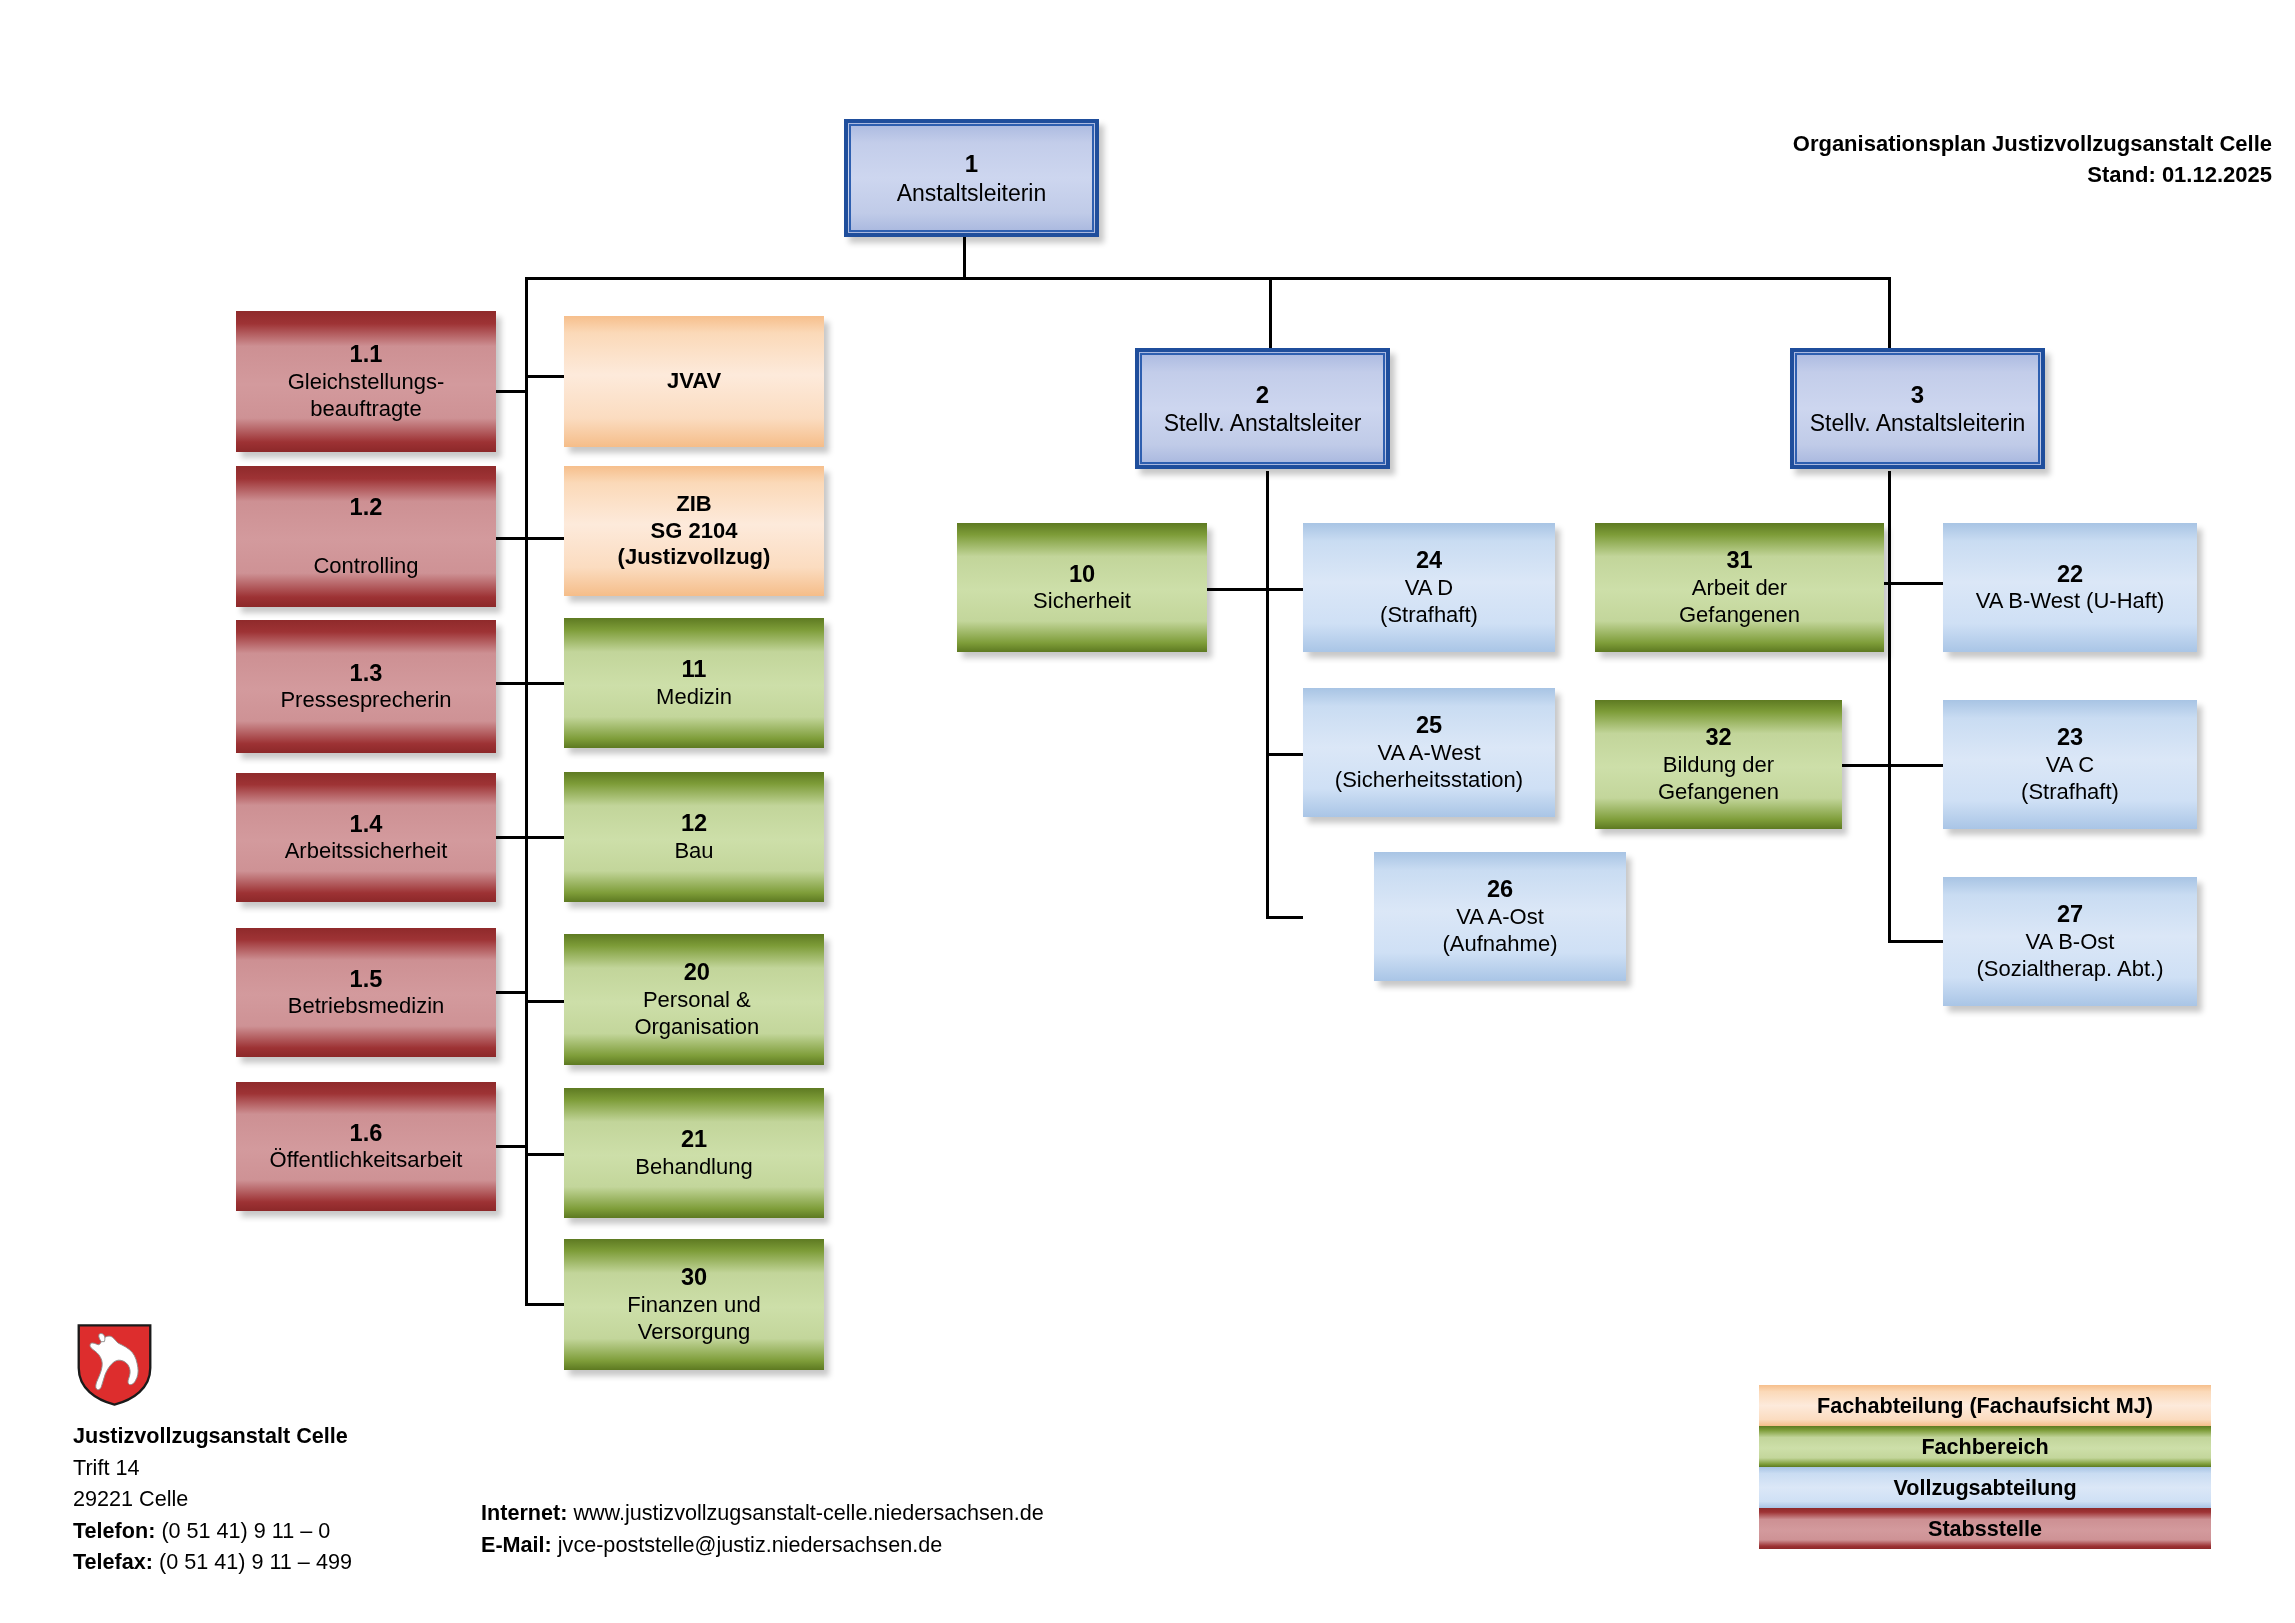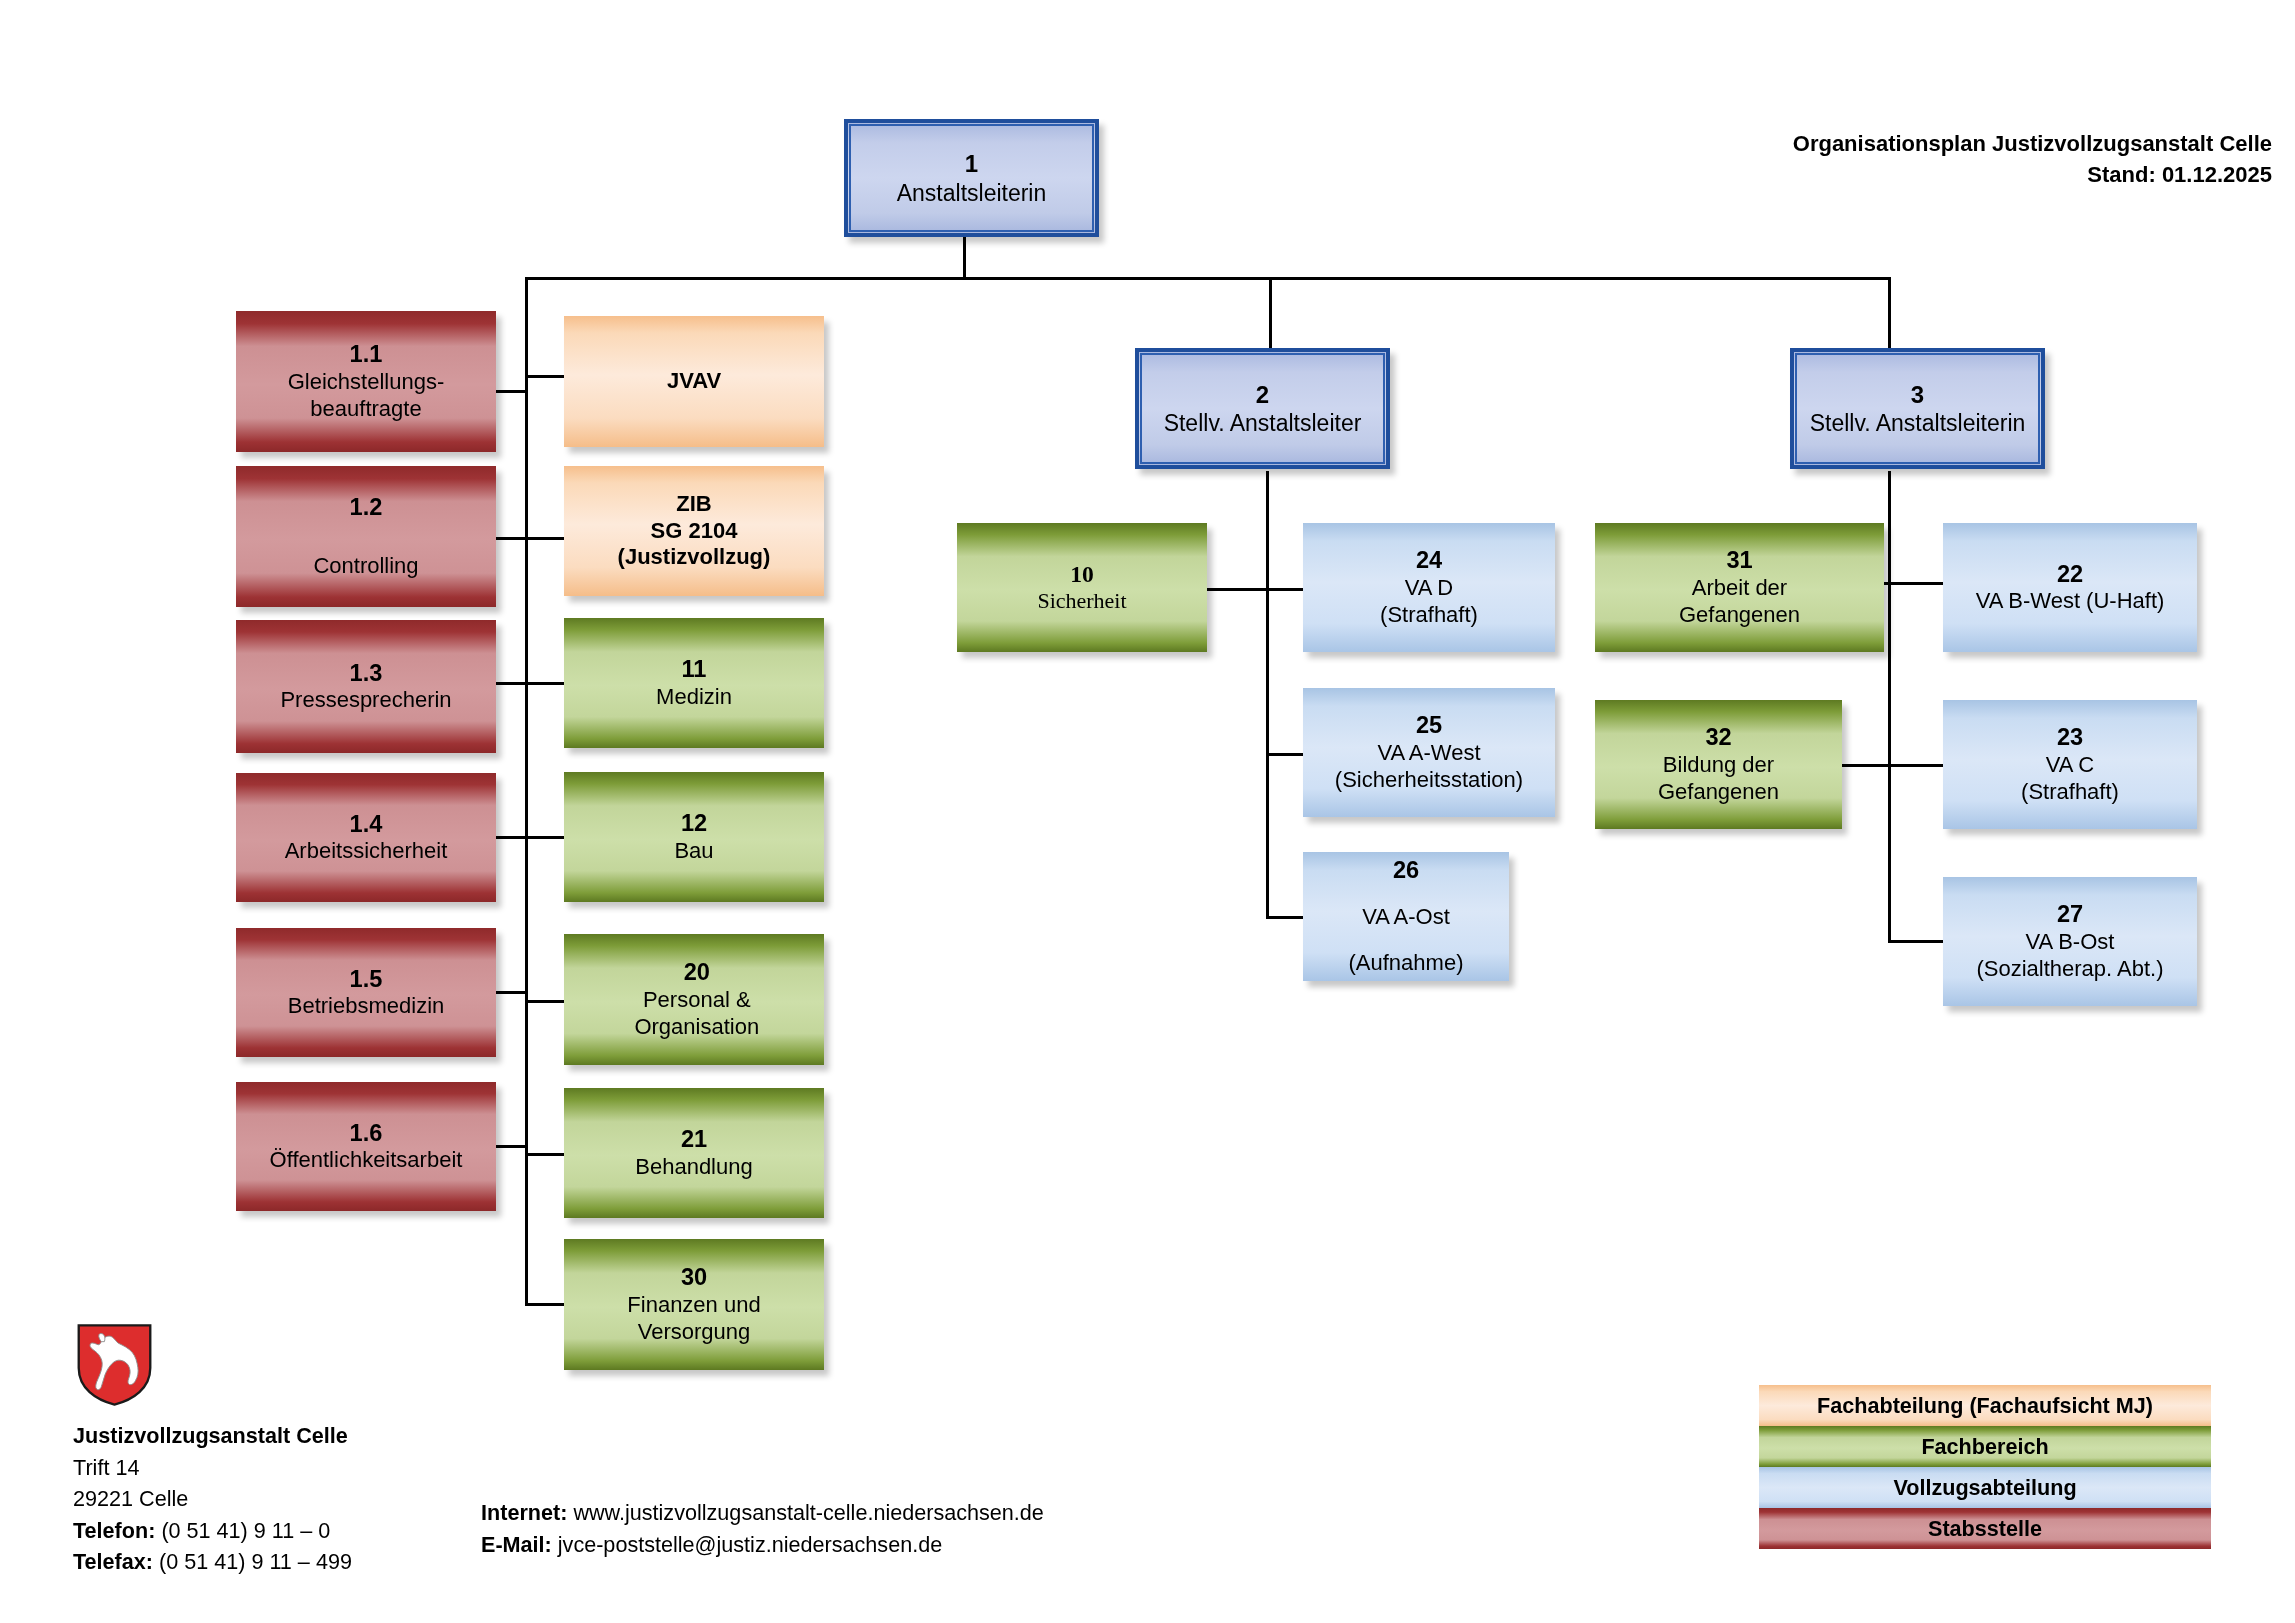--- a/index.html
+++ b/index.html
@@ -267,38 +267,38 @@
     <span class="num">21</span>
     <span class="lbl">Behandlung</span>
   </div>
 
   <div class="node n-green" style="left:564px;top:1239px;width:260px;height:131px;">
     <span class="num">30</span>
     <span class="lbl">Finanzen und</span>
     <span class="lbl">Versorgung</span>
   </div>
 
-  <div class="node n-green" style="left:957px;top:523px;width:250px;height:129px;font-family:Liberation Serif, serif;">
+  <div class="node n-green" style="left:957px;top:523px;width:250px;height:129px;">
     <span class="num">10</span>
     <span class="lbl">Sicherheit</span>
   </div>
 
   <div class="node n-blue" style="left:1303px;top:523px;width:252px;height:129px;">
     <span class="num">24</span>
     <span class="lbl">VA D</span>
     <span class="lbl">(Strafhaft)</span>
   </div>
 
   <div class="node n-blue" style="left:1303px;top:688px;width:252px;height:129px;">
     <span class="num">25</span>
     <span class="lbl">VA A-West</span>
     <span class="lbl">(Sicherheitsstation)</span>
   </div>
 
-  <div class="node n-blue" style="left:1303px;top:852px;width:206px;height:129px;justify-content:space-between;">
+  <div class="node n-blue" style="left:1374px;top:852px;width:252px;height:129px;">
     <span class="num">26</span>
     <span class="lbl">VA A-Ost</span>
     <span class="lbl">(Aufnahme)</span>
   </div>
 
   <div class="node n-green" style="left:1595px;top:523px;width:289px;height:129px;">
     <span class="num">31</span>
     <span class="lbl">Arbeit der</span>
     <span class="lbl">Gefangenen</span>
   </div>

